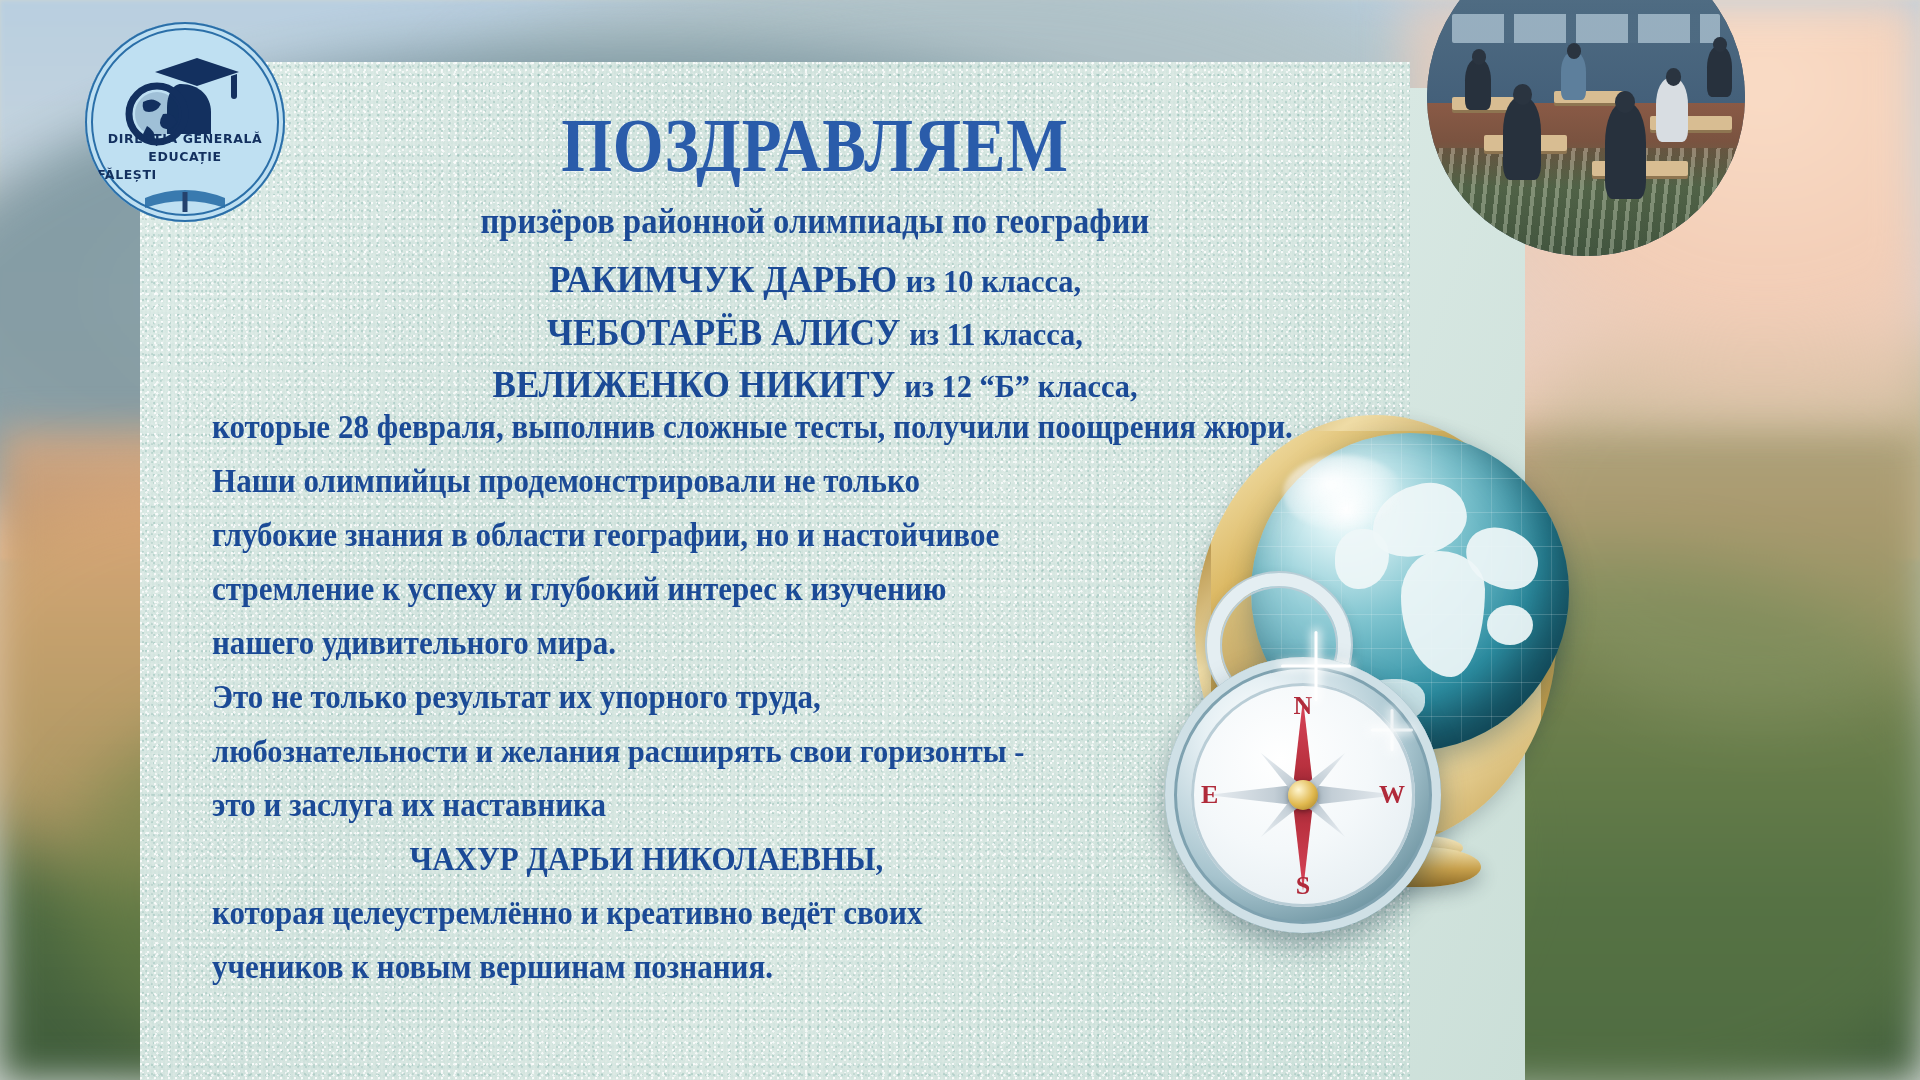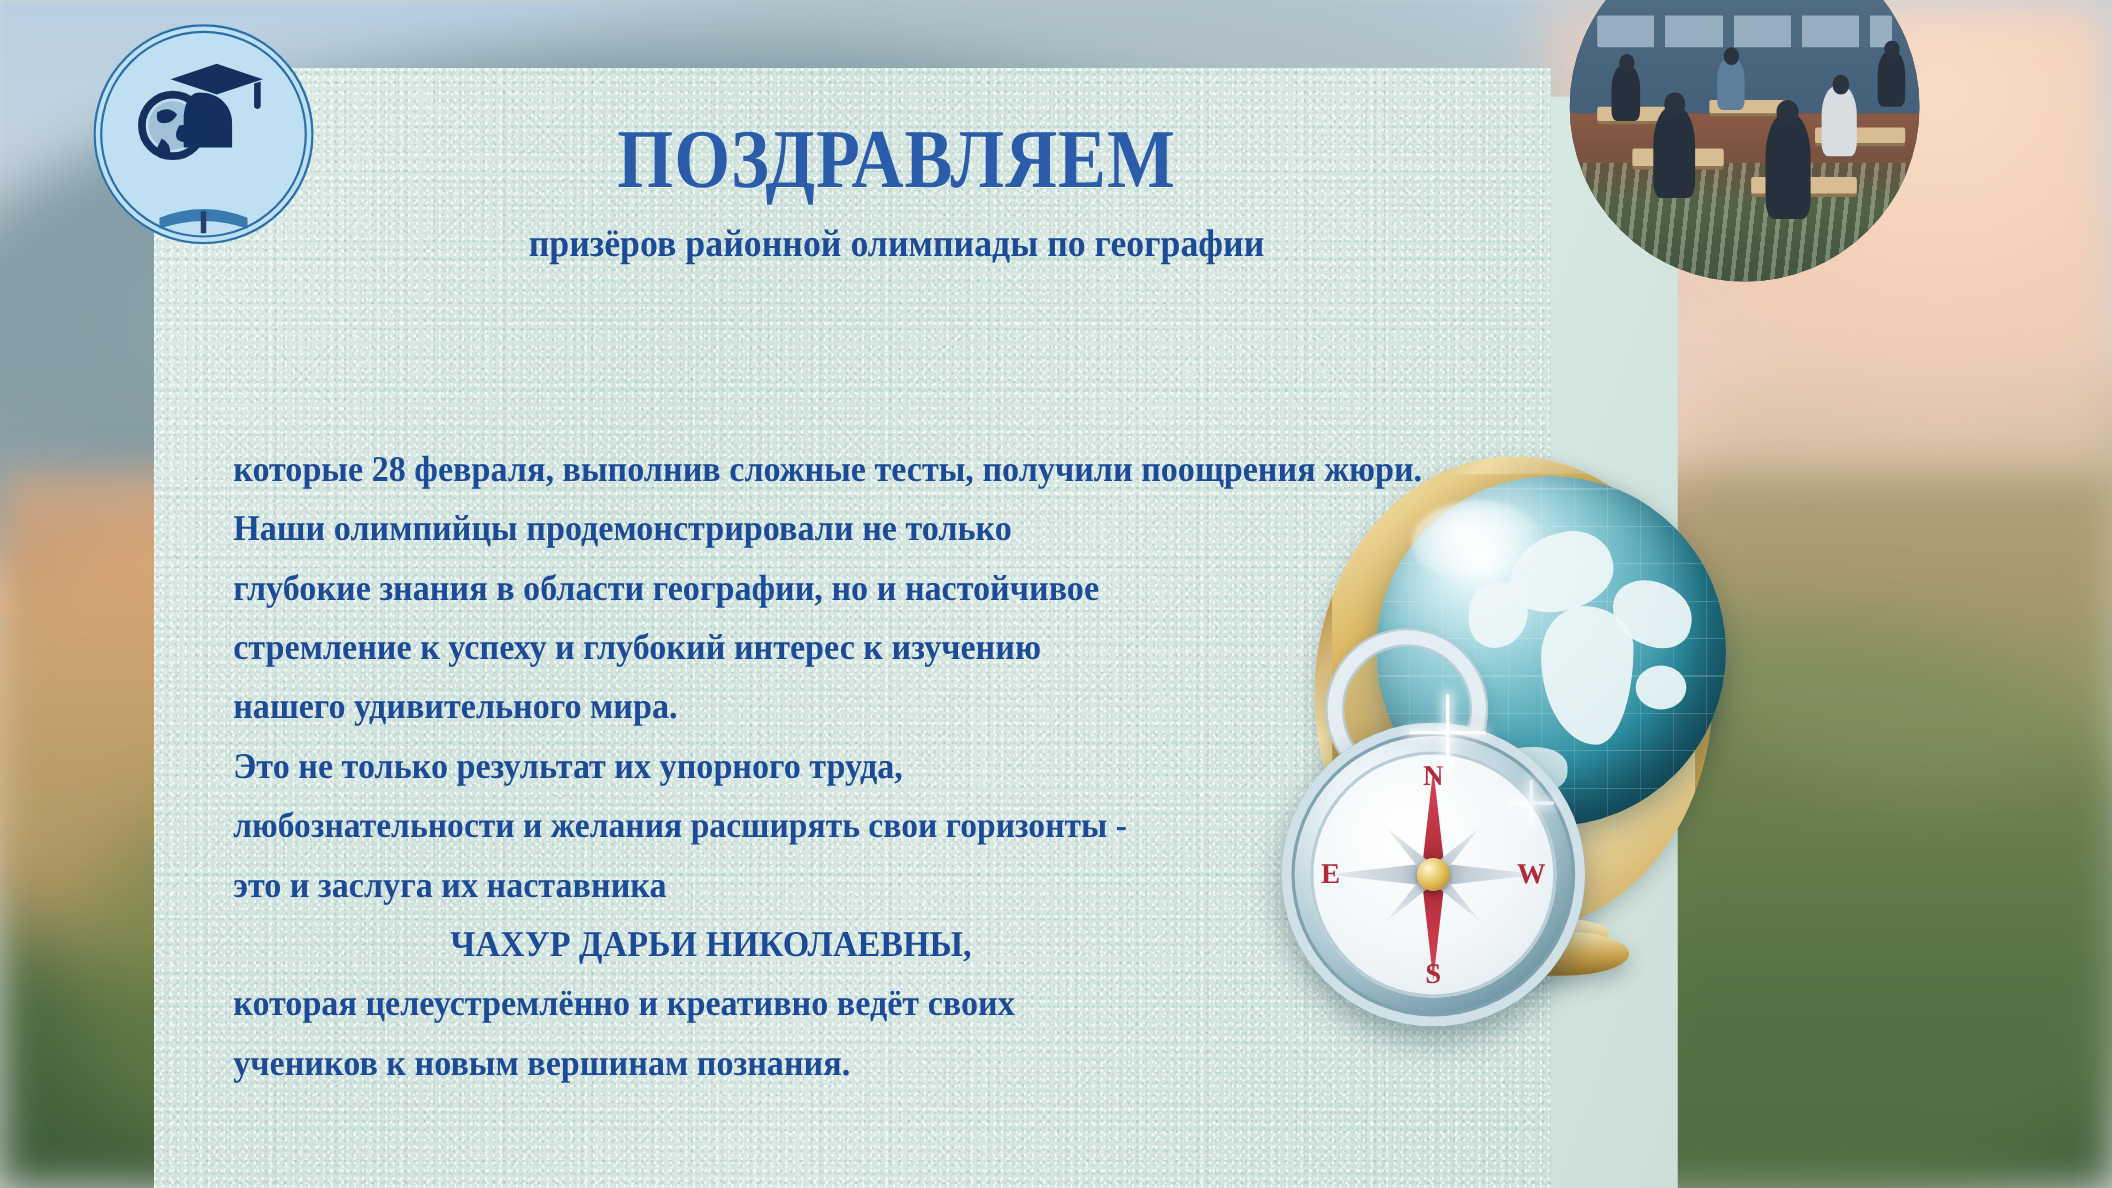--- a/index.html
+++ b/index.html
@@ -278,20 +278,24 @@
         <path d="M58 80 q10 -6 18 2 q-4 8 -12 8 q-8 0 -6 -10z"></path>
         <path d="M78 92 q10 -2 14 8 q-6 10 -14 6 q-6 -4 0 -14z"></path>
         <path d="M62 104 q8 4 8 14 q-10 2 -12 -6z"></path>
       </g>
       <g opacity="0.9">
         <path d="M60 176 q40 -16 80 0 l0 10 q-40 -14 -80 0z" fill="#2b6fa8"></path>
         <path d="M100 170 v20" stroke="#13305f" stroke-width="5"></path>
       </g>
     </svg>
   </div>
+  <div class="emblem-text">
+    <span>DIRECȚIA GENERALĂ EDUCAȚIE</span>
+    <span class="l2">FĂLEȘTI</span>
+  </div>
 </div>
 
 <div class="photo">
   <div class="ph-wall"></div>
 
   <div class="ph-board"></div>
   <div class="ph-floor"></div>
   <div class="ph-floor-lines"></div>
 
   <div class="ph-desk" style="left:18%;top:62%;width:26%;height:5%;"></div>
@@ -352,20 +356,34 @@
     </div>
   </div>
   <div class="sparkle sp1"></div>
   <div class="sparkle sp2"></div>
 </div>
 
 <div class="content">
   <div class="title">ПОЗДРАВЛЯЕМ</div>
   <div class="sub">призёров районной олимпиады по географии</div>
 
+  <div class="names">
+    <div class="nm">
+      <span>РАКИМЧУК ДАРЬЮ</span>
+      <span class="cls">из 10 класса,</span>
+    </div>
+    <div class="nm">
+      <span>ЧЕБОТАРЁВ АЛИСУ</span>
+      <span class="cls">из 11 класса,</span>
+    </div>
+    <div class="nm">
+      <span>ВЕЛИЖЕНКО НИКИТУ</span>
+      <span class="cls">из 12 “Б” класса,</span>
+    </div>
+  </div>
 
   <div class="body">
     <p>которые 28 февраля, выполнив сложные тесты, получили поощрения жюри.</p>
     <p>Наши олимпийцы продемонстрировали не только</p>
     <p>глубокие знания в области географии, но и настойчивое</p>
     <p>стремление к успеху и глубокий интерес к изучению</p>
     <p>нашего удивительного мира.</p>
     <p>Это не только результат их упорного труда,</p>
     <p class="tight">любознательности и желания расширять свои горизонты -</p>
     <p>это и заслуга их наставника</p>

